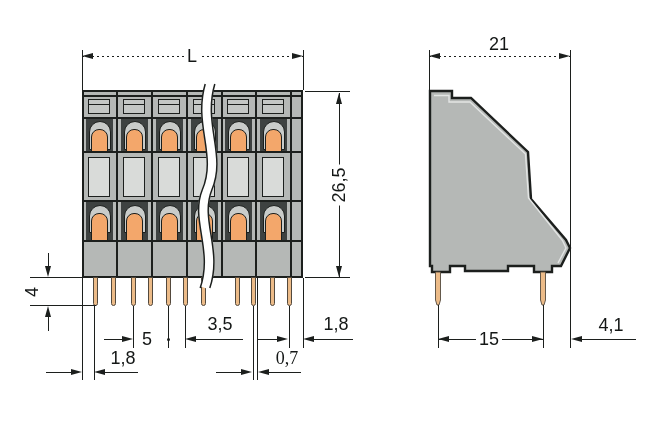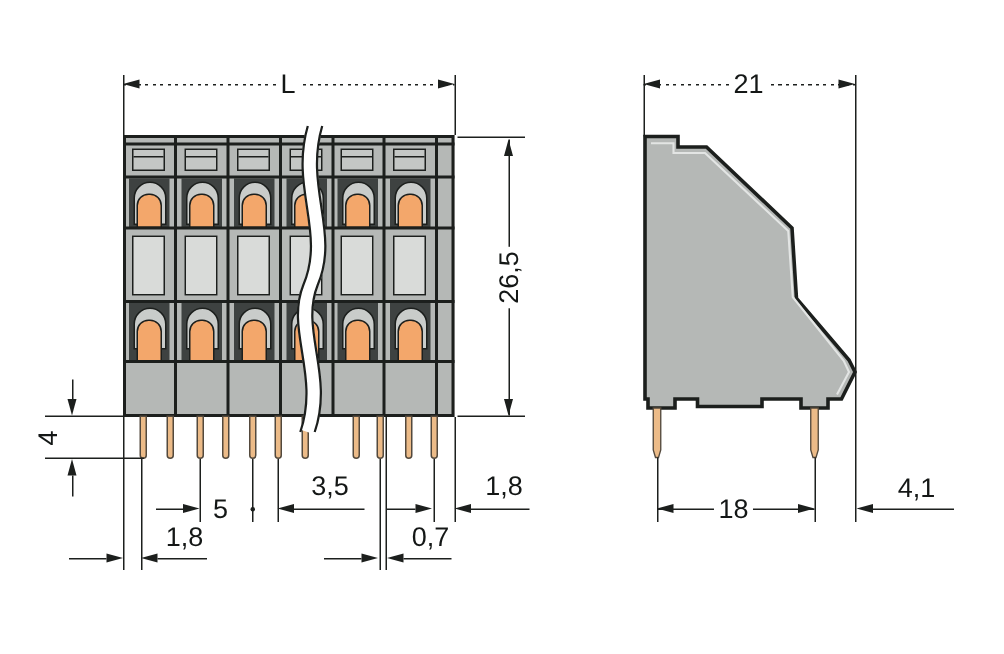--- a/index.html
+++ b/index.html
@@ -198,33 +198,33 @@
   <div class="ln" style="left:46px;top:372px;width:25px;height:1px;"></div>
   <div class="arw aR" style="left:71px;top:369px;"></div>
   <div class="arw aL" style="left:94px;top:369px;"></div>
   <div class="ln" style="left:105px;top:372px;width:33px;height:1px;"></div>
   <div class="dim" style="left:123px;top:358px;">1,8</div>
 
   <div class="ln" style="left:216px;top:372px;width:25px;height:1px;"></div>
   <div class="arw aR" style="left:241px;top:369px;"></div>
   <div class="arw aL" style="left:258px;top:369px;"></div>
   <div class="ln" style="left:269px;top:372px;width:32px;height:1px;"></div>
-  <div class="dim" style="left:287px;top:358px;">0,7</div>
+  <div class="dim" style="left:287px;top:358px;font-family:Liberation Serif, serif;">0,7</div>
 
   <div class="ln" style="left:428.5px;top:50px;width:1px;height:41px;"></div>
   <div class="ln" style="left:569.5px;top:50px;width:1px;height:298px;"></div>
   <div class="dln" style="left:429px;top:56px;width:141px;"></div>
   <div class="arw aL" style="left:429px;top:53px;"></div>
   <div class="arw aR" style="left:559px;top:53px;"></div>
-  <div class="dim" style="left:499px;top:56px;">21</div>
+  <div class="dim" style="left:499px;top:44px;">21</div>
 
   <div class="ln" style="left:437.5px;top:305px;width:1px;height:43px;"></div>
   <div class="ln" style="left:542.5px;top:305px;width:1px;height:43px;"></div>
   <div class="ln" style="left:438px;top:339px;width:105px;height:1px;"></div>
   <div class="arw aL" style="left:438px;top:336px;"></div>
   <div class="arw aR" style="left:532px;top:336px;"></div>
-  <div class="dim" style="left:489px;top:339px;">18</div>
+  <div class="dim" style="left:489px;top:339px;">15</div>
 
   <div class="arw aL" style="left:571px;top:336px;"></div>
   <div class="ln" style="left:582px;top:339px;width:54px;height:1px;"></div>
   <div class="dim" style="left:611px;top:325px;">4,1</div>
 
 </div>
 
 </body></html>

